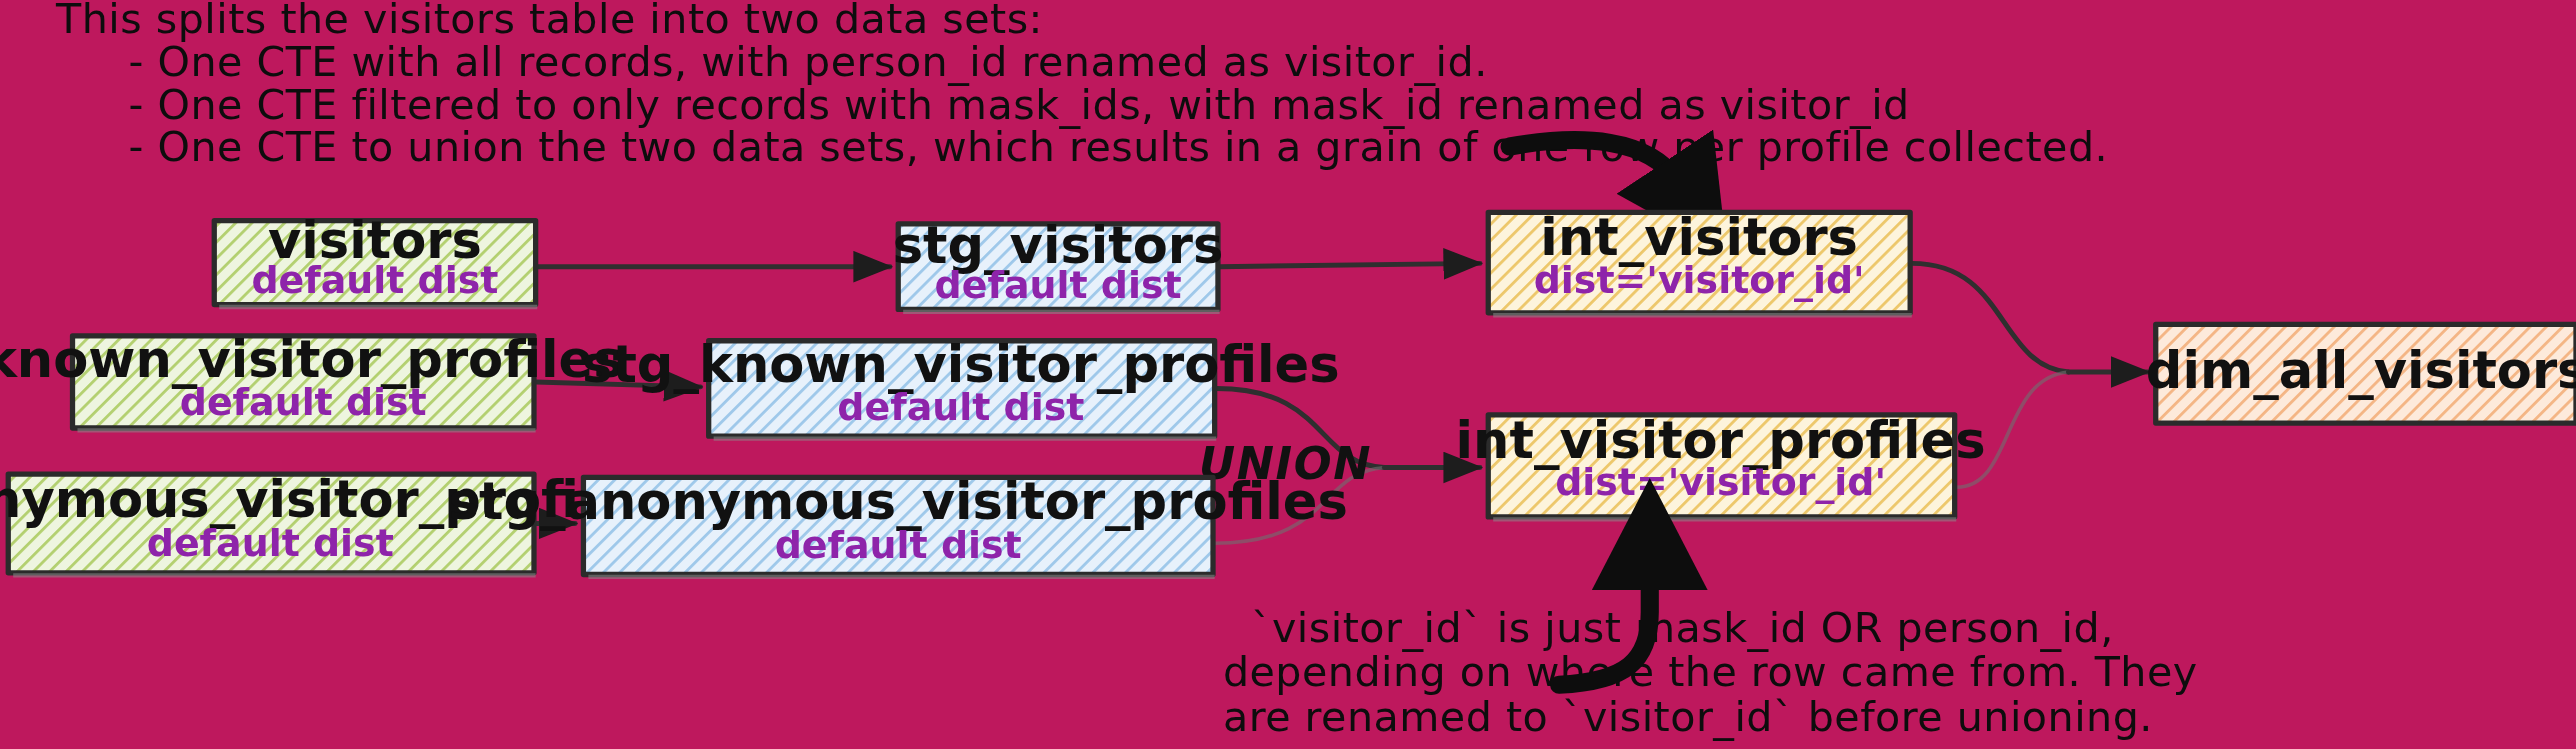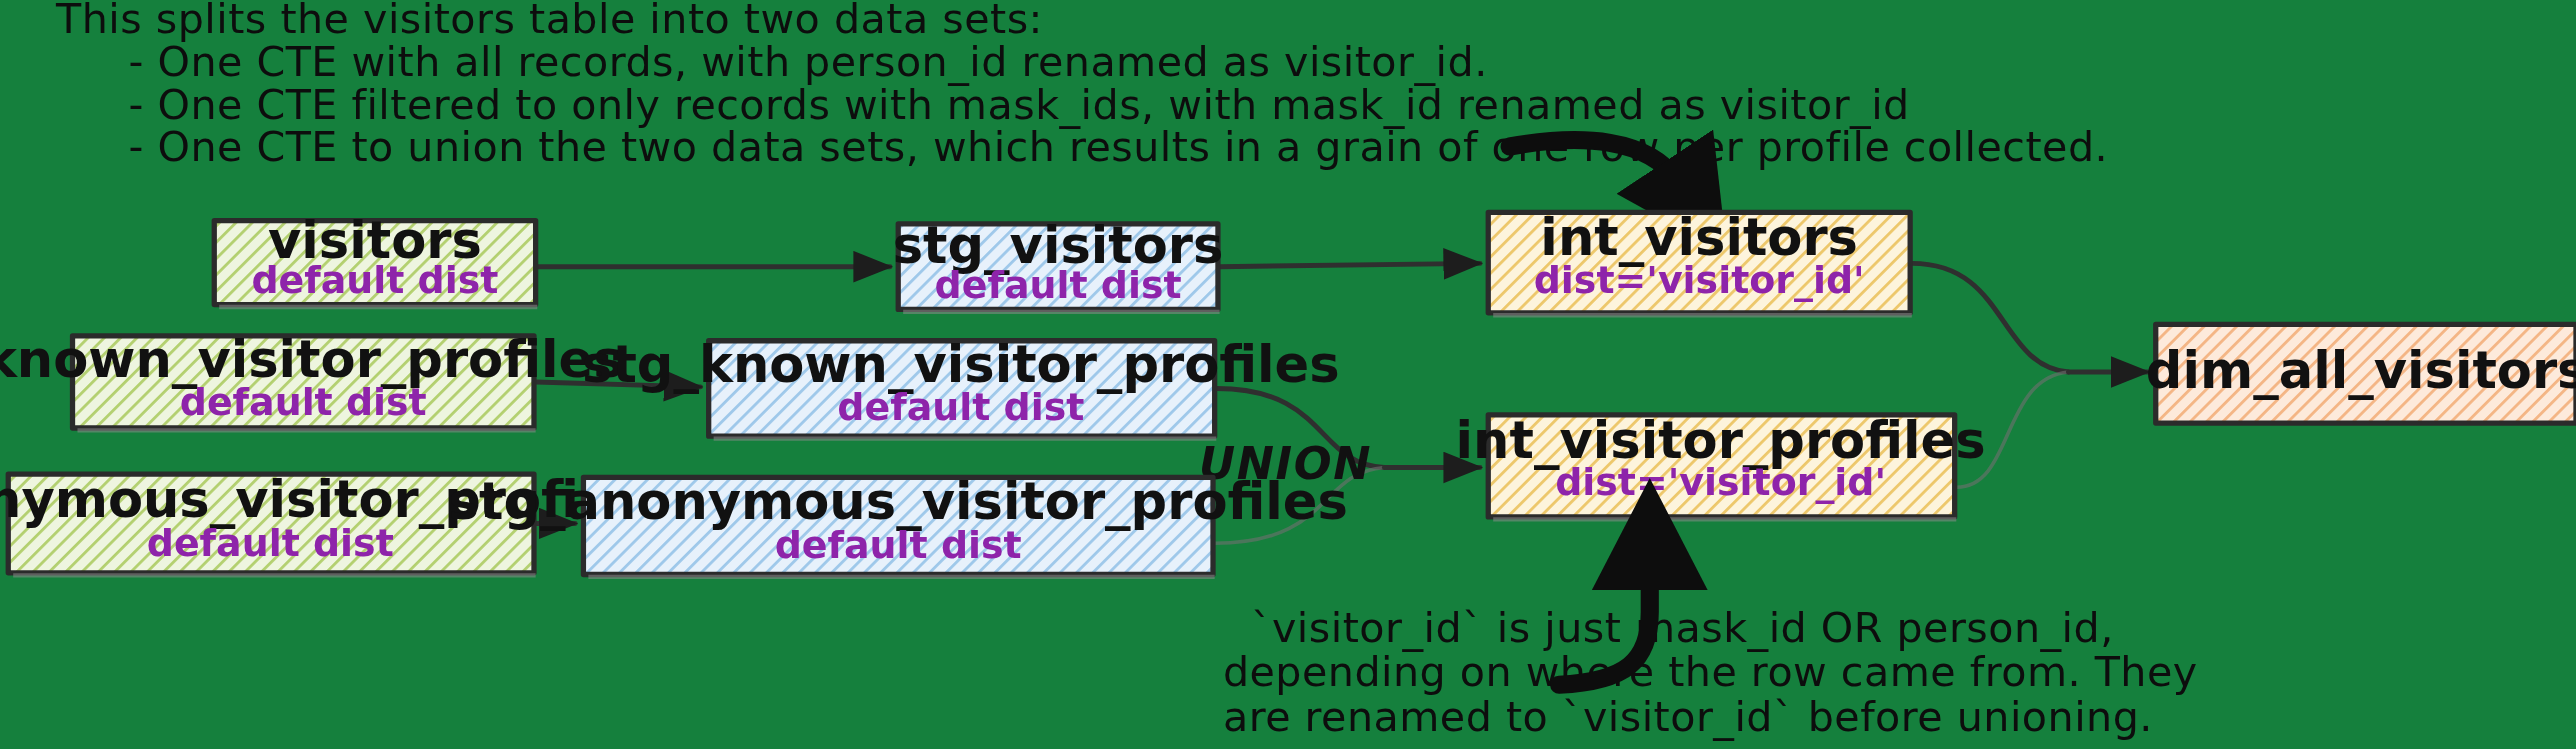--- a/index.html
+++ b/index.html
@@ -10,21 +10,21 @@
   body {
     width: 2576px;
     height: 749px;
     font-family: "DejaVu Sans", sans-serif;
     overflow: hidden;
   }
   #stage {
     position: relative;
     width: 2576px;
     height: 749px;
-    background: #15803d;
+    background: #be185d;
   }
   #diagram-svg {
     position: absolute;
     top: 0;
     left: 0;
     width: 2576px;
     height: 749px;
   }
   .hw {
     font-family: "DejaVu Sans", sans-serif;

